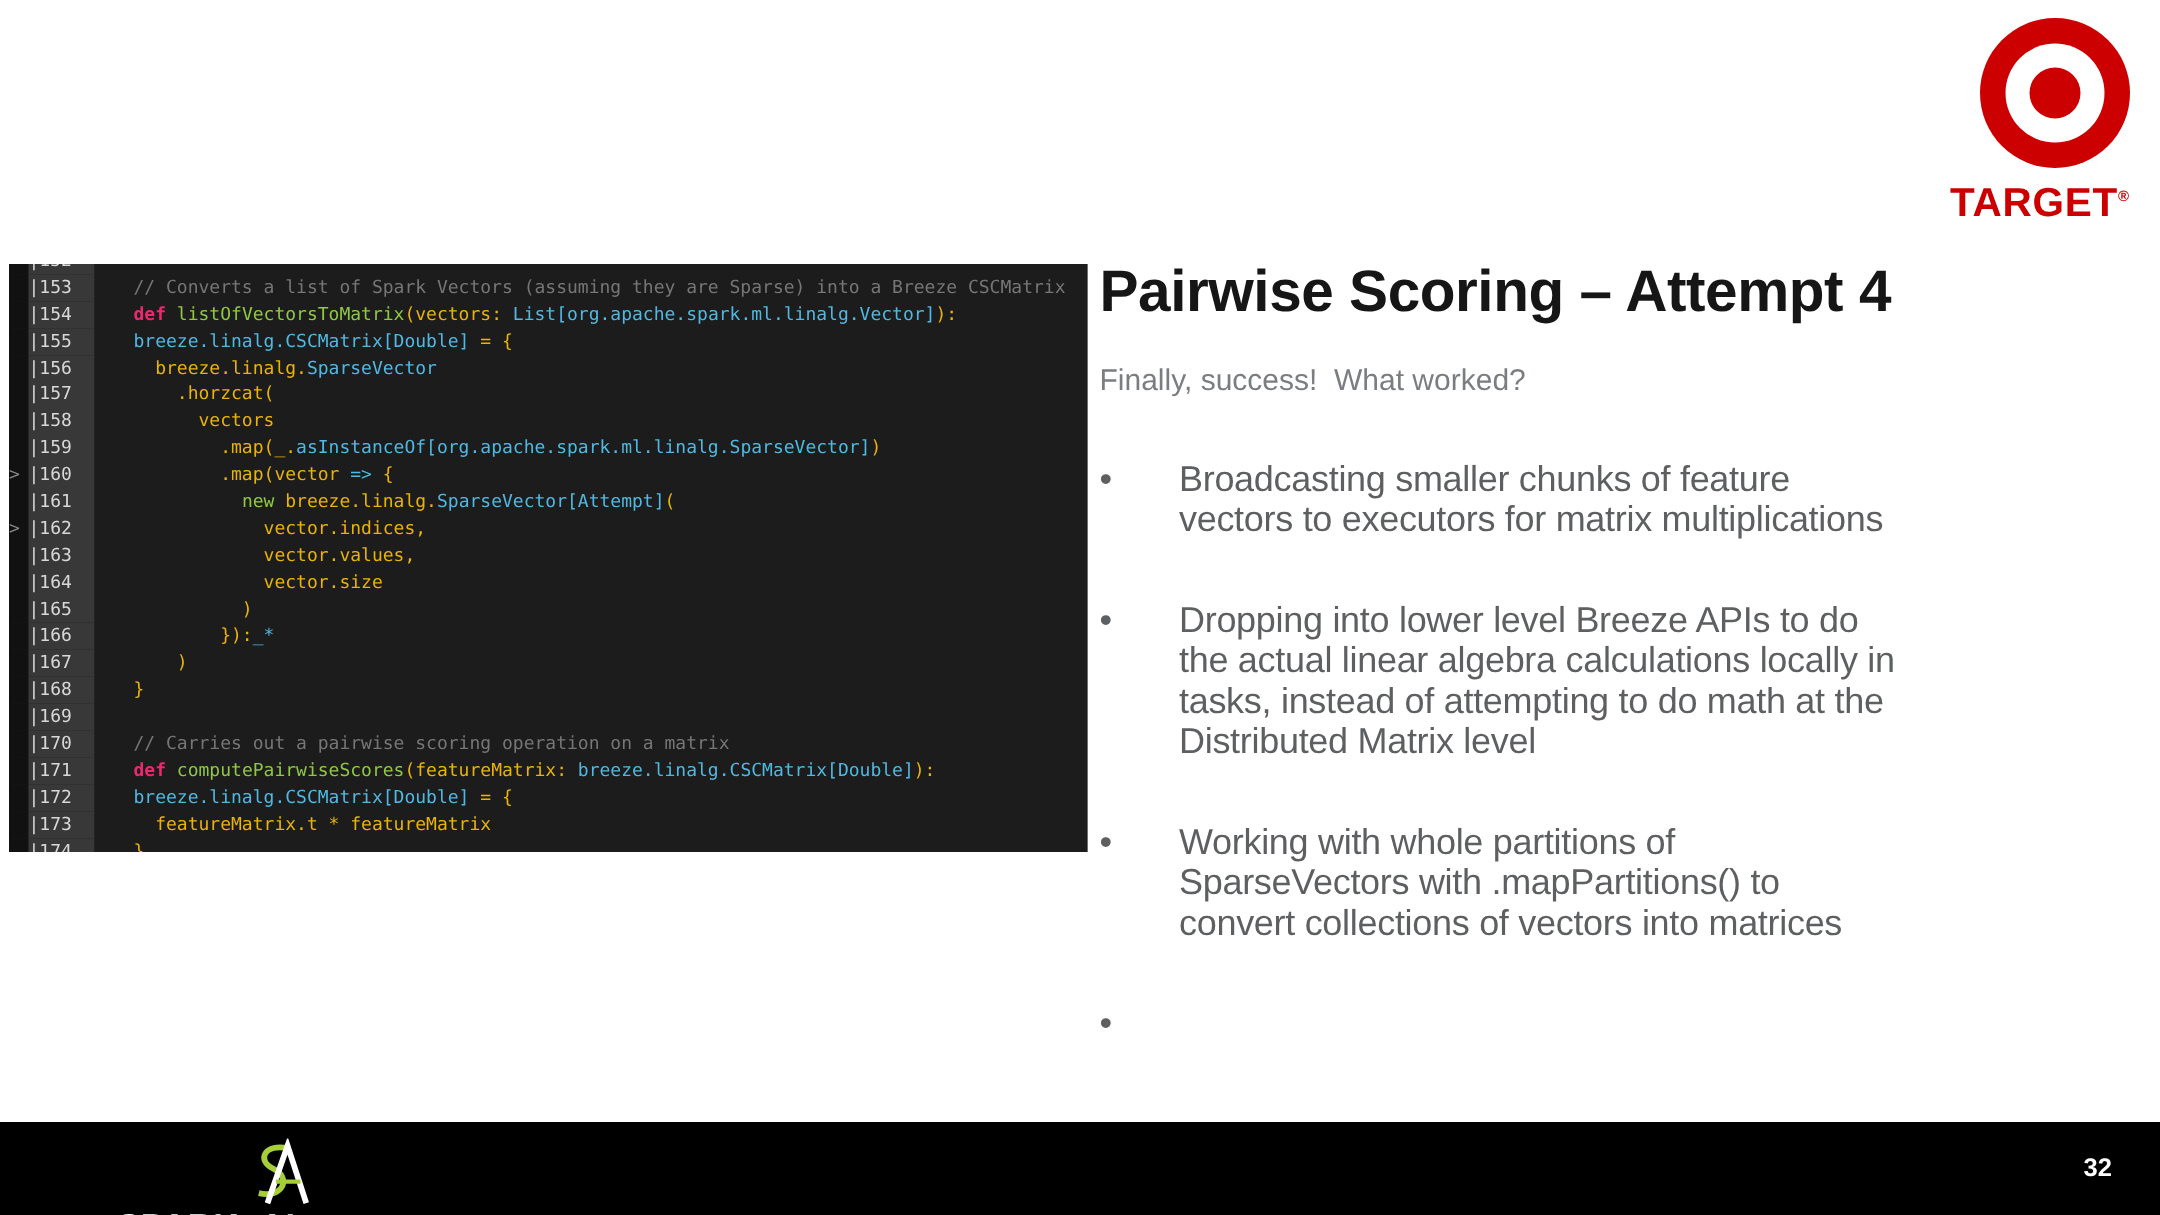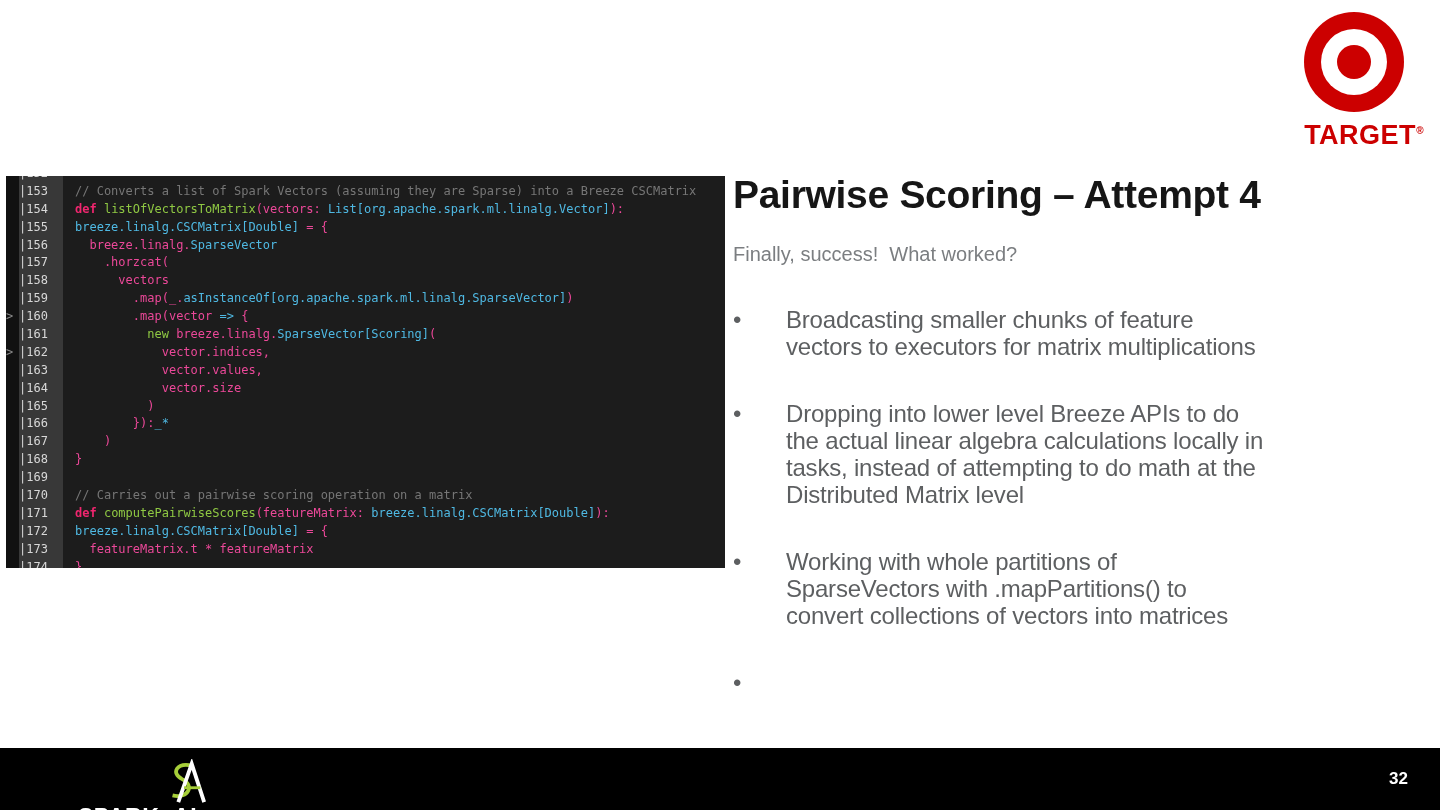--- a/index.html
+++ b/index.html
@@ -13,21 +13,21 @@
   .slide { position: absolute; inset: 0; background: #fff; }
 
   
   .slide-title {
     position: absolute; left: 85px; top: 33px;
     font-size: 50px; font-weight: bold; letter-spacing: -1px;
     color: #C8102E;
   }
 
   
-  .target-logo { position: absolute; right: 16px; top: 12px; width: 140px; text-align: right; }
+  .target-logo { position: absolute; right: 0; top: 12px; width: 140px; text-align: left; }
   .bullseye {
     width: 100px; height: 100px; border-radius: 50%;
     background: #CC0000; margin: 0 auto; position: relative;
   }
   .bullseye .ring-white {
     position: absolute; left: 50%; top: 50%; transform: translate(-50%,-50%);
     width: 66px; height: 66px; border-radius: 50%; background: #ffffff;
   }
   .bullseye .dot-red {
     position: absolute; left: 50%; top: 50%; transform: translate(-50%,-50%);
@@ -42,26 +42,26 @@
   
   .code-window {
     position: absolute; left: 6px; top: 176px; width: 719px; height: 392px;
     background: #1c1c1c; overflow: hidden;
   }
   .code-scroll { margin-top: -11px; }
   .crow { display: flex; height: 17.9px; line-height: 17.9px;
     font-family: "DejaVu Sans Mono", monospace; font-size: 12px; white-space: pre; }
   .crow .mk { width: 13px; background: #111111; color: #8a8a8a; text-align: left; flex: none; }
   .crow .gut { width: 44px; background: #383838; color: #d8d8d8; flex: none; }
-  .crow .ctext { flex: 1; background: #1c1c1c; padding-left: 12px; color: #d6d6d6; }
+  .crow .ctext { flex: 1; background: #1c1c1c; padding-left: 26px; color: #d6d6d6; }
   .tok-c { color: #767676; }
   .tok-k { color: #f0266f; font-weight: bold; }
   .tok-f { color: #8fc843; font-weight: normal; }
   .tok-t { color: #4fb9e3; }
-  .tok-p { color: #ec4899; text-align: right; }
+  .tok-p { color: #eab308; text-align: right; }
 
   
   .right-panel { position: absolute; left: 733px; top: 173px; width: 690px; }
   .panel-heading { font-size: 39px; font-weight: bold; color: #161616; letter-spacing: -0.3px; }
   .panel-subtitle { margin-top: 26px; font-size: 20px; color: #7b7e81; white-space: pre-wrap; }
   .bullet-list { margin-top: 40px; list-style: none; }
   .bullet-item { display: flex; margin-bottom: 40px; color: #5d5f61; }
   .bullet-item .bmark { width: 53px; flex: none; font-size: 24px; line-height: 27px; }
   .bullet-item .btext { font-size: 24px; line-height: 27px; white-space: pre-line; letter-spacing: -0.2px; }
 
@@ -102,21 +102,21 @@
     <div class="code-scroll" id="code-scroll">
         <div class="crow"><span class="mk"> </span><span class="gut">|152</span><span class="ctext"></span></div>
         <div class="crow"><span class="mk"> </span><span class="gut">|153</span><span class="ctext"><span class="tok-c">// Converts a list of Spark Vectors (assuming they are Sparse) into a Breeze CSCMatrix</span></span></div>
         <div class="crow"><span class="mk"> </span><span class="gut">|154</span><span class="ctext"><span class="tok-k">def </span><span class="tok-f">listOfVectorsToMatrix</span><span class="tok-p">(vectors: </span><span class="tok-t">List[org.apache.spark.ml.linalg.Vector]</span><span class="tok-p">):</span></span></div>
         <div class="crow"><span class="mk"> </span><span class="gut">|155</span><span class="ctext"><span class="tok-t">breeze.linalg.CSCMatrix[Double]</span><span class="tok-p"> = {</span></span></div>
         <div class="crow"><span class="mk"> </span><span class="gut">|156</span><span class="ctext"><span class="tok-p">  breeze.linalg.</span><span class="tok-t">SparseVector</span></span></div>
         <div class="crow"><span class="mk"> </span><span class="gut">|157</span><span class="ctext"><span class="tok-p">    .horzcat(</span></span></div>
         <div class="crow"><span class="mk"> </span><span class="gut">|158</span><span class="ctext"><span class="tok-p">      vectors</span></span></div>
         <div class="crow"><span class="mk"> </span><span class="gut">|159</span><span class="ctext"><span class="tok-p">        .map(_.</span><span class="tok-t">asInstanceOf[org.apache.spark.ml.linalg.SparseVector]</span><span class="tok-p">)</span></span></div>
         <div class="crow"><span class="mk">&gt;</span><span class="gut">|160</span><span class="ctext"><span class="tok-p">        .map(vector </span><span class="tok-t">=&gt;</span><span class="tok-p"> {</span></span></div>
-        <div class="crow"><span class="mk"> </span><span class="gut">|161</span><span class="ctext"><span class="tok-p">          </span><span class="tok-f">new</span><span class="tok-p"> breeze.linalg.</span><span class="tok-t">SparseVector[Scoring]</span><span class="tok-p">(</span></span></div>
+        <div class="crow"><span class="mk"> </span><span class="gut">|161</span><span class="ctext"><span class="tok-p">          </span><span class="tok-f">new</span><span class="tok-p"> breeze.linalg.</span><span class="tok-t">SparseVector[Attempt]</span><span class="tok-p">(</span></span></div>
         <div class="crow"><span class="mk">&gt;</span><span class="gut">|162</span><span class="ctext"><span class="tok-p">            vector.indices,</span></span></div>
         <div class="crow"><span class="mk"> </span><span class="gut">|163</span><span class="ctext"><span class="tok-p">            vector.values,</span></span></div>
         <div class="crow"><span class="mk"> </span><span class="gut">|164</span><span class="ctext"><span class="tok-p">            vector.size</span></span></div>
         <div class="crow"><span class="mk"> </span><span class="gut">|165</span><span class="ctext"><span class="tok-p">          )</span></span></div>
         <div class="crow"><span class="mk"> </span><span class="gut">|166</span><span class="ctext"><span class="tok-p">        }):</span><span class="tok-t">_*</span></span></div>
         <div class="crow"><span class="mk"> </span><span class="gut">|167</span><span class="ctext"><span class="tok-p">    )</span></span></div>
         <div class="crow"><span class="mk"> </span><span class="gut">|168</span><span class="ctext"><span class="tok-p">}</span></span></div>
         <div class="crow"><span class="mk"> </span><span class="gut">|169</span><span class="ctext"></span></div>
         <div class="crow"><span class="mk"> </span><span class="gut">|170</span><span class="ctext"><span class="tok-c">// Carries out a pairwise scoring operation on a matrix</span></span></div>
         <div class="crow"><span class="mk"> </span><span class="gut">|171</span><span class="ctext"><span class="tok-k">def </span><span class="tok-f">computePairwiseScores</span><span class="tok-p">(featureMatrix: </span><span class="tok-t">breeze.linalg.CSCMatrix[Double]</span><span class="tok-p">):</span></span></div>

